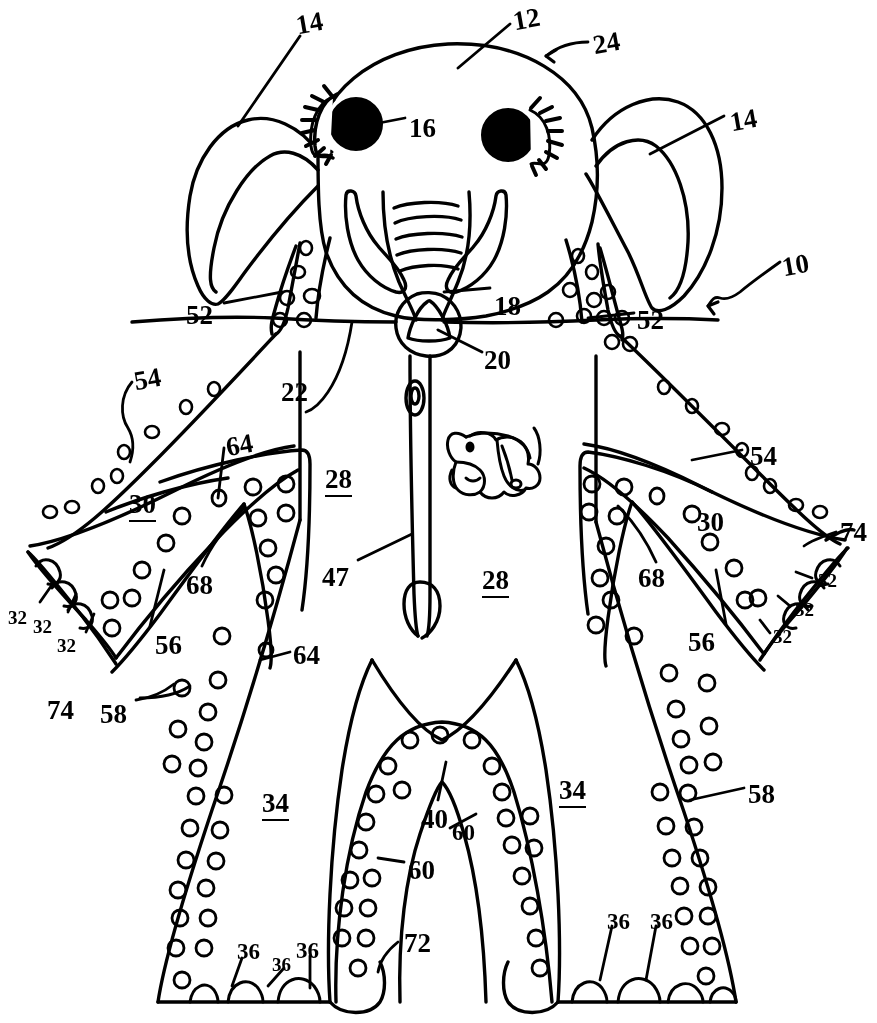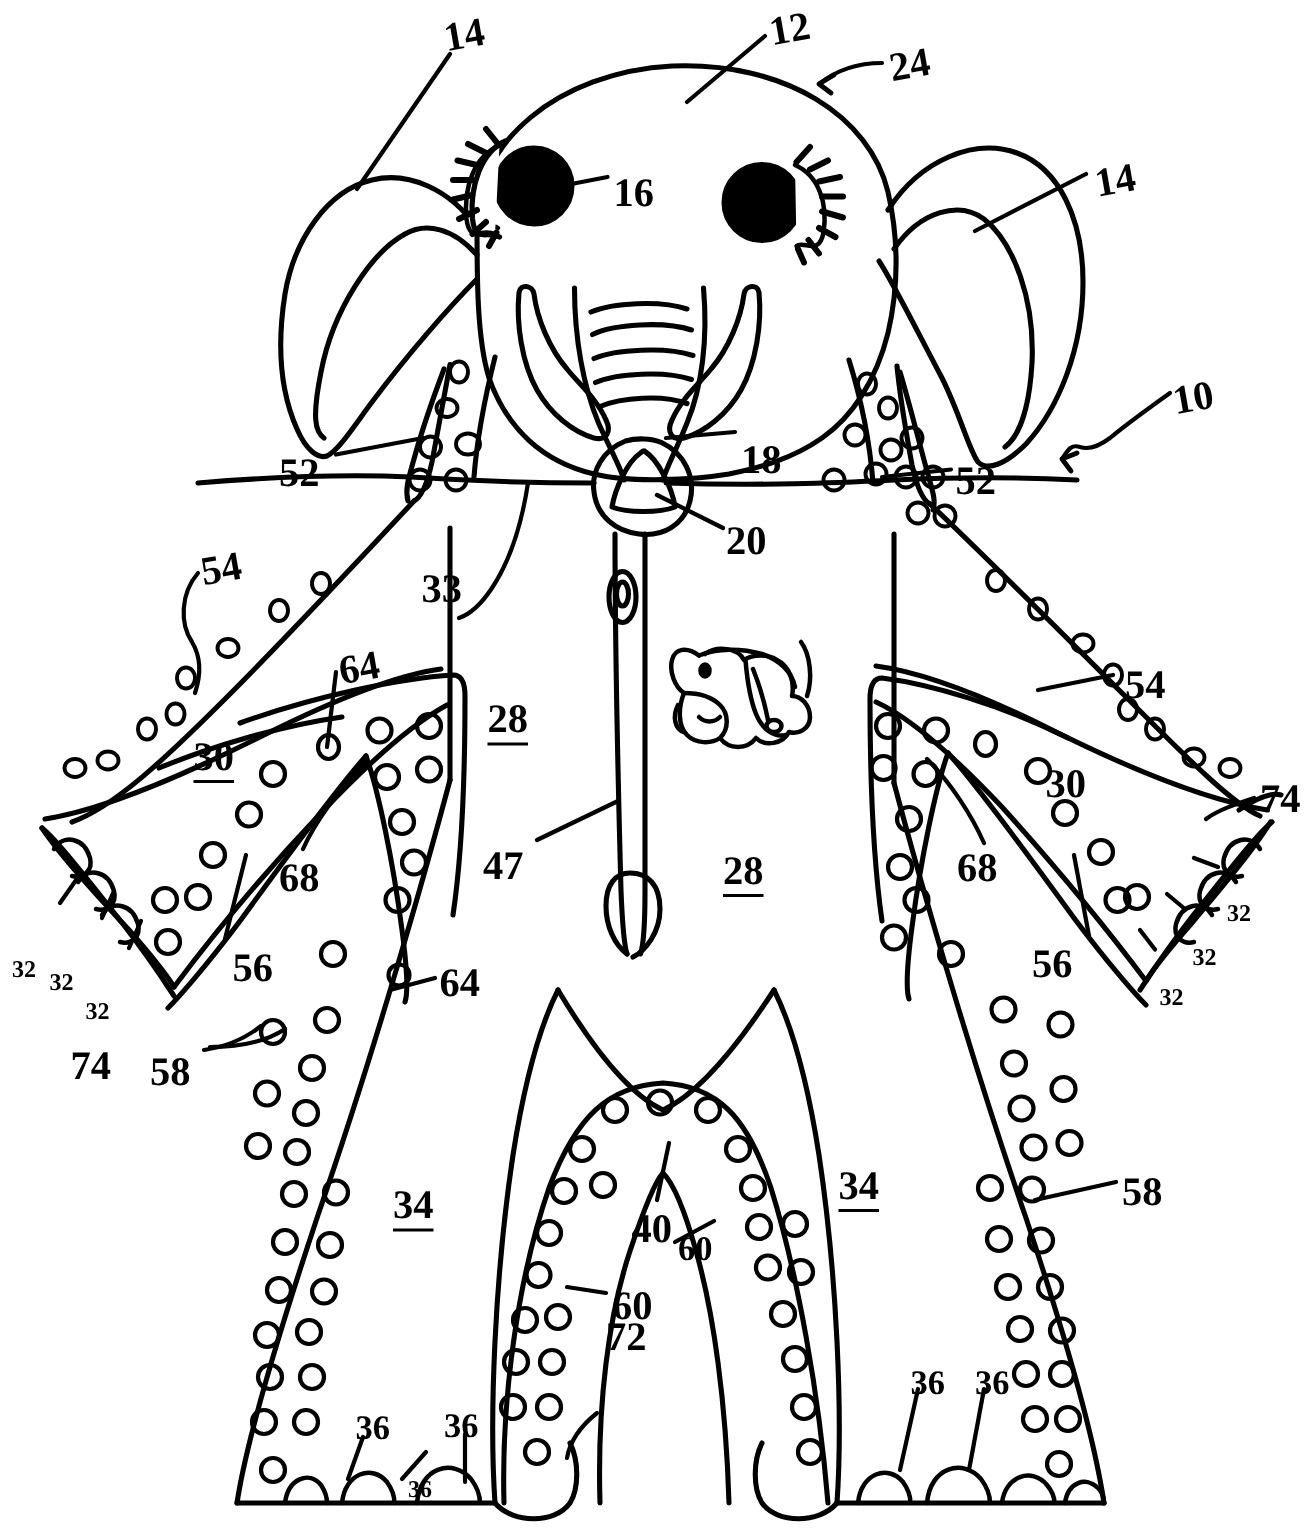--- a/index.html
+++ b/index.html
@@ -28,21 +28,21 @@
     position: absolute;
     font-family: "Liberation Serif", serif;
     font-weight: 700;
     color: #000000;
     white-space: nowrap;
     user-select: none;
     line-height: 1;
   }
   .callout.big   { font-size: 27px; }
   .callout.mid   { font-size: 23px; }
-  .callout.small { font-size: 16px; margin-top: 31px; }
+  .callout.small { font-size: 19px; }
   .callout.underline {
     border-bottom: 2.5px solid #000;
     padding-bottom: 2px;
   }
   .callout.skew {
     transform: rotate(-10deg);
   }
 </style>
 </head>
 <body>
@@ -492,21 +492,21 @@
       <div class="callout big skew" style="left: 513px; top: 6px;">12</div>
       <div class="callout big skew" style="left: 593px; top: 30px;">24</div>
       <div class="callout big" style="left: 409px; top: 115px;">16</div>
       <div class="callout big skew" style="left: 730px; top: 107px;">14</div>
       <div class="callout big skew" style="left: 782px; top: 252px;">10</div>
       <div class="callout big" style="left: 494px; top: 277px; margin-top: 16px;">18</div>
       <div class="callout big" style="left: 186px; top: 302px;">52</div>
       <div class="callout big" style="left: 637px; top: 307px;">52</div>
       <div class="callout big" style="left: 484px; top: 347px; text-align: right;">20</div>
       <div class="callout big skew" style="left: 134px; top: 366px;">54</div>
-      <div class="callout big" style="left: 281px; top: 379px;">33</div>
+      <div class="callout big" style="left: 281px; top: 379px;">22</div>
       <div class="callout big skew" style="left: 226px; top: 432px;">64</div>
       <div class="callout big" style="left: 750px; top: 443px;">54</div>
       <div class="callout big underline" style="left: 129px; top: 491px;">30</div>
       <div class="callout big underline" style="left: 325px; top: 466px;">28</div>
       <div class="callout big" style="left: 697px; top: 509px;">30</div>
       <div class="callout big" style="left: 840px; top: 519px;">74</div>
       <div class="callout big" style="left: 322px; top: 564px;">47</div>
       <div class="callout big underline" style="left: 482px; top: 567px;">28</div>
       <div class="callout big" style="left: 186px; top: 572px;">68</div>
       <div class="callout big" style="left: 638px; top: 565px;">68</div>
@@ -525,16 +525,16 @@
       <div class="callout big underline" style="left: 559px; top: 777px;">34</div>
       <div class="callout big" style="left: 748px; top: 781px;">58</div>
       <div class="callout big" style="left: 421px; top: 806px;">40</div>
       <div class="callout mid" style="left: 452px; top: 821px;">60</div>
       <div class="callout big" style="left: 408px; top: 857px;">60</div>
       <div class="callout mid" style="left: 607px; top: 910px;">36</div>
       <div class="callout mid" style="left: 650px; top: 910px;">36</div>
       <div class="callout mid" style="left: 237px; top: 940px;">36</div>
       <div class="callout small" style="left: 272px; top: 955px;">36</div>
       <div class="callout mid" style="left: 296px; top: 939px;">36</div>
-      <div class="callout big" style="left: 404px; top: 878px;">72</div>
+      <div class="callout big" style="left: 404px; top: 930px;">72</div>
     </div>
 
 </div>
 
 </body></html>

